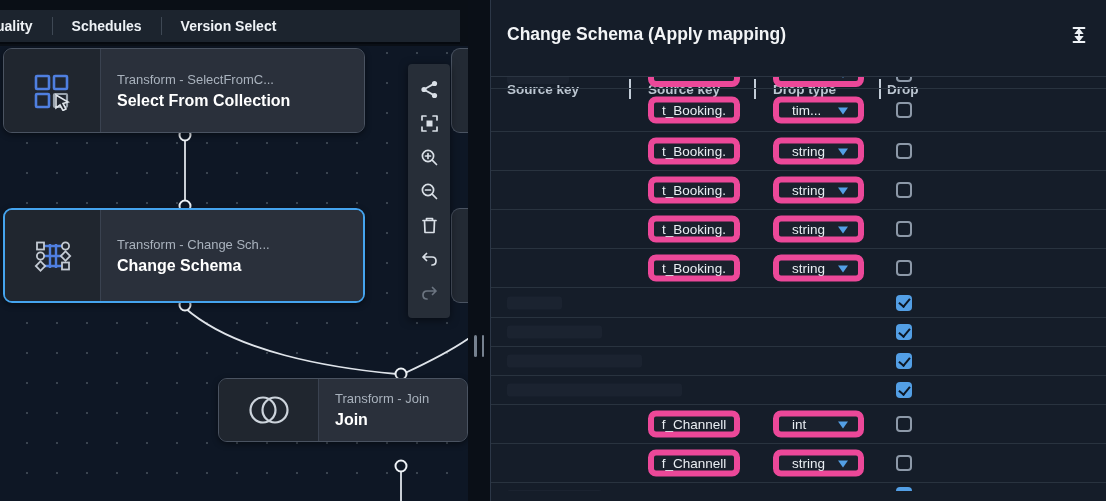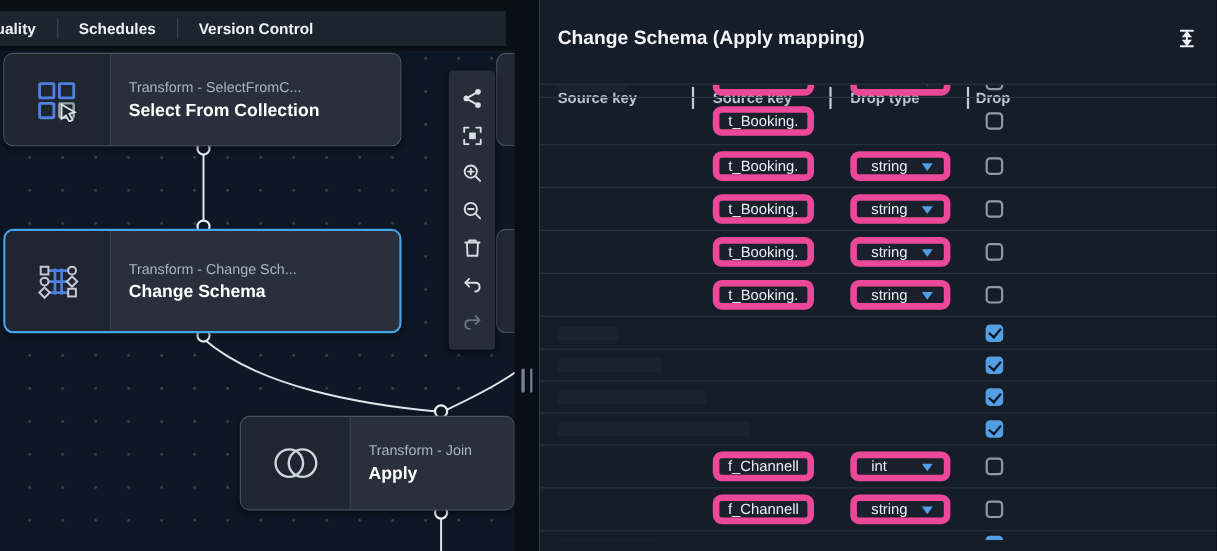--- a/index.html
+++ b/index.html
@@ -30,21 +30,21 @@
     background:#20262f; border-right:1px solid #3a4250; }
   .node-text { display:flex; flex-direction:column; justify-content:center;
     padding-left:16px; background:#2a303b; flex:1; }
   .node-title { color:#a9b2bd; font-size:13px; margin-bottom:5px; }
   .node-name { color:#ffffff; font-size:16px; font-weight:bold; }
 
   .node-select { left:3px; top:2px; width:362px; height:85px; }
   .node-select .node-iconbox { width:97px; }
   .node-cs { left:3px; top:162px; width:362px; height:95px; }
   .node-cs .node-iconbox { width:96px; }
-  .node-join { left:218px; top:332px; width:250px; height:86px; }
+  .node-join { left:218px; top:332px; width:250px; height:64px; }
   .node-join .node-iconbox { width:100px; }
 
   .sliver { position:absolute; background:#232a34; border:1px solid #4a5361;
     border-right:none; border-radius:9px 0 0 9px; width:17px; left:451px; }
   .sliver-a { top:2px; height:85px; }
   .sliver-b { top:162px; height:95px; }
 
   .edges { position:absolute; left:0; top:0; pointer-events:none; }
 
   
@@ -106,21 +106,21 @@
 <body>
 
 <div class="stage">
 
   <div class="left-region">
     <div class="topbar">
       <span class="tab clipped">uality</span>
       <span class="tabsep"></span>
       <span class="tab">Schedules</span>
       <span class="tabsep"></span>
-      <span class="tab">Version Control</span>
+      <span class="tab">Version Select</span>
     </div>
 
     <div class="canvas">
 
       <div class="sliver sliver-a"></div>
       <div class="sliver sliver-b"></div>
 
       <svg class="edges" width="468" height="455">
         <path d="M185,91 L185,158" stroke="#dfe4ea" stroke-width="1.8" fill="none"></path>
         <path d="M185,262 C235,306 330,322 397,328" stroke="#dfe4ea" stroke-width="1.8" fill="none"></path>
@@ -169,21 +169,21 @@
 
       <div class="node node-join">
         <div class="node-iconbox">
           <svg width="48" height="36" viewBox="0 0 48 36">
             <circle cx="18" cy="18" r="12.5" fill="none" stroke="#cdd4dc" stroke-width="2.2"></circle>
             <circle cx="30" cy="18" r="12.5" fill="none" stroke="#cdd4dc" stroke-width="2.2"></circle>
           </svg>
         </div>
         <div class="node-text">
           <span class="node-title">Transform - Join</span>
-          <span class="node-name">Apply</span>
+          <span class="node-name">Join</span>
         </div>
       </div>
 
       <div class="cv-toolbar">
         <div class="tbtn fill-ic">
           <svg width="19" height="19" viewBox="0 0 19 19">
             <circle cx="14.5" cy="3.5" r="2.6"></circle>
               <circle cx="4" cy="9.5" r="2.6"></circle>
               <circle cx="14.5" cy="15.5" r="2.6"></circle>
             <path d="M6,8.3 L12.5,4.6 M6,10.7 L12.5,14.4" stroke="#d9dfe6" stroke-width="1.8" fill="none"></path>
@@ -259,20 +259,24 @@
           <div class="ghost" style="width: 62px;"></div>
           <div class="fbox tkey"></div>
           <div class="fbox dtype">
             <span></span>
             <i class="caret"></i>
           </div>
           <div class="cb"></div>
         </div>
         <div class="trow" style="height: 43px;">
           <div class="fbox tkey">t_Booking.</div>
+          <div class="fbox dtype">
+            <span>tim...</span>
+            <i class="caret"></i>
+          </div>
           <div class="cb"></div>
         </div>
         <div class="trow" style="height: 39px;">
           <div class="fbox tkey">t_Booking.</div>
           <div class="fbox dtype">
             <span>string</span>
             <i class="caret"></i>
           </div>
           <div class="cb"></div>
         </div>

